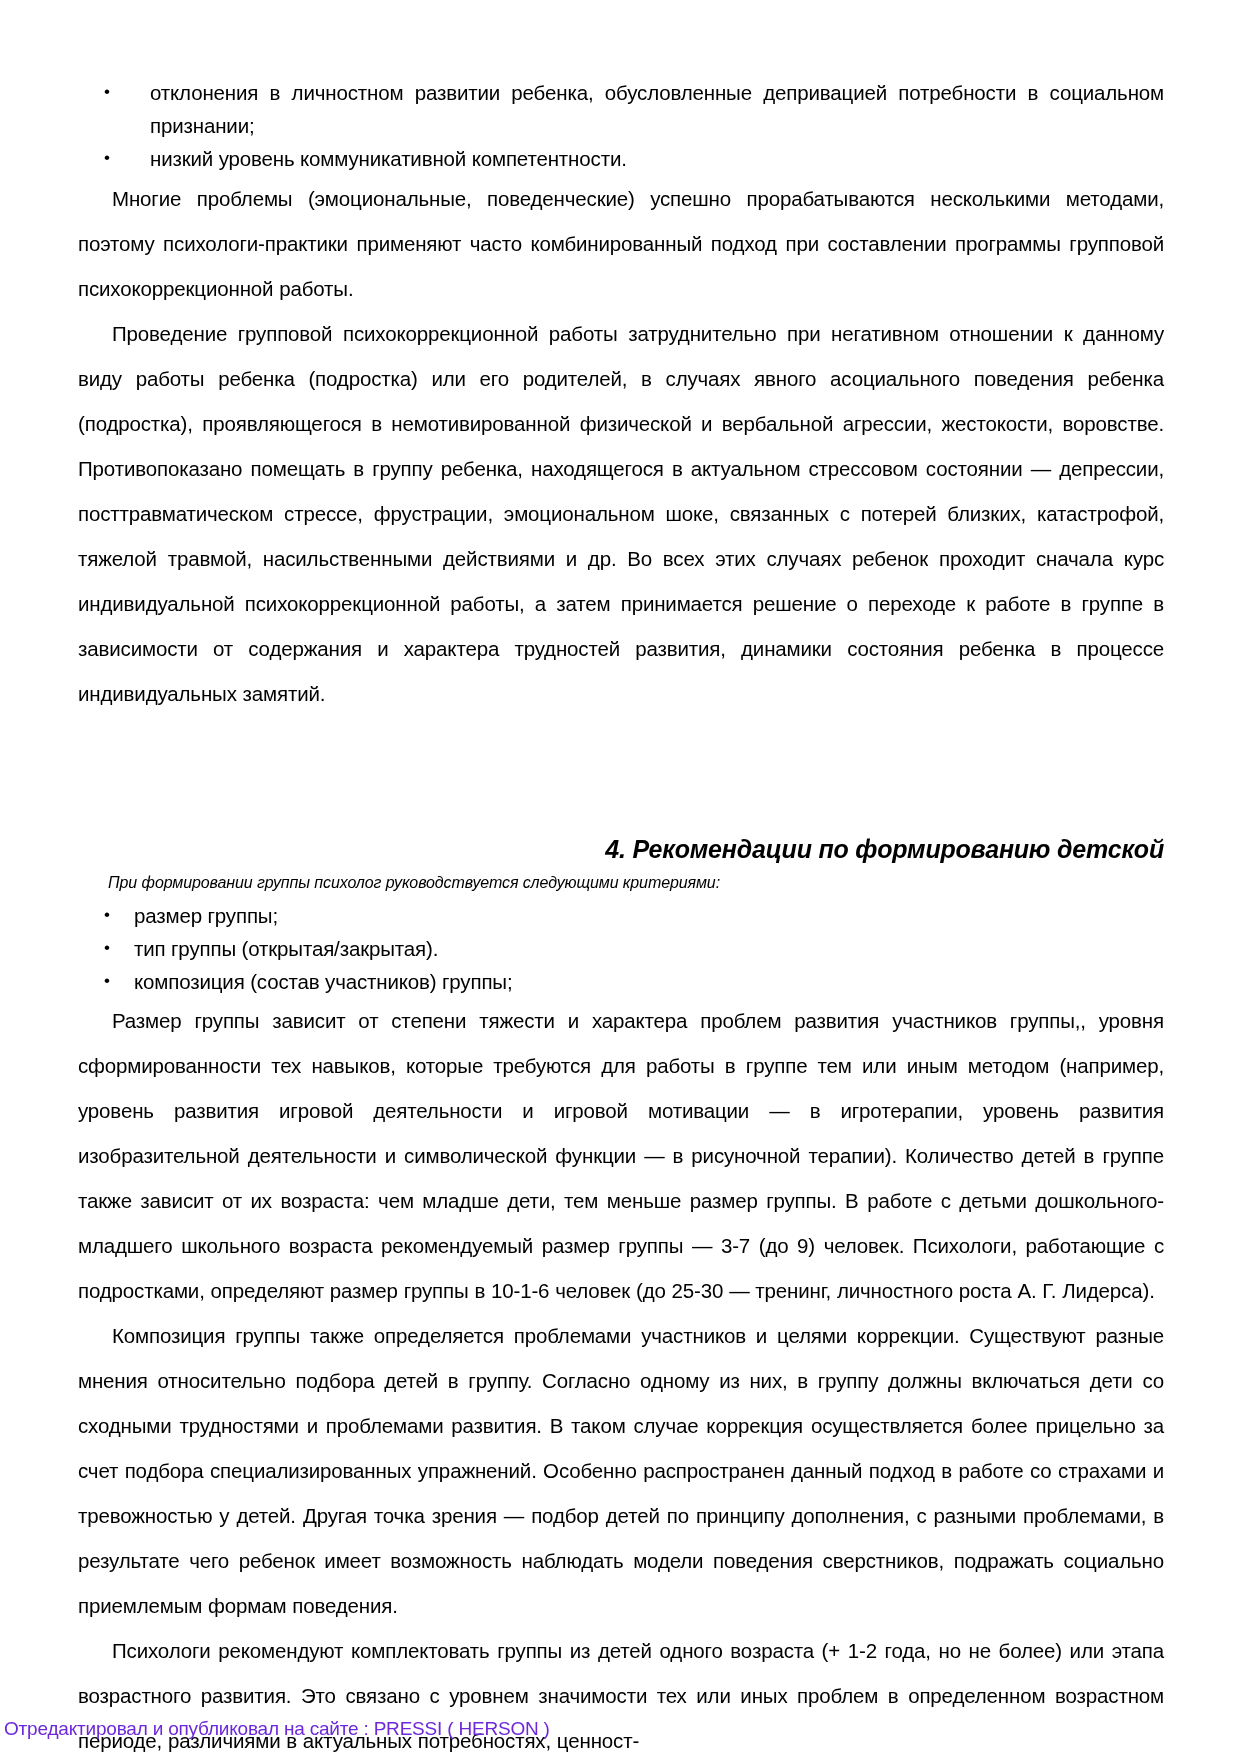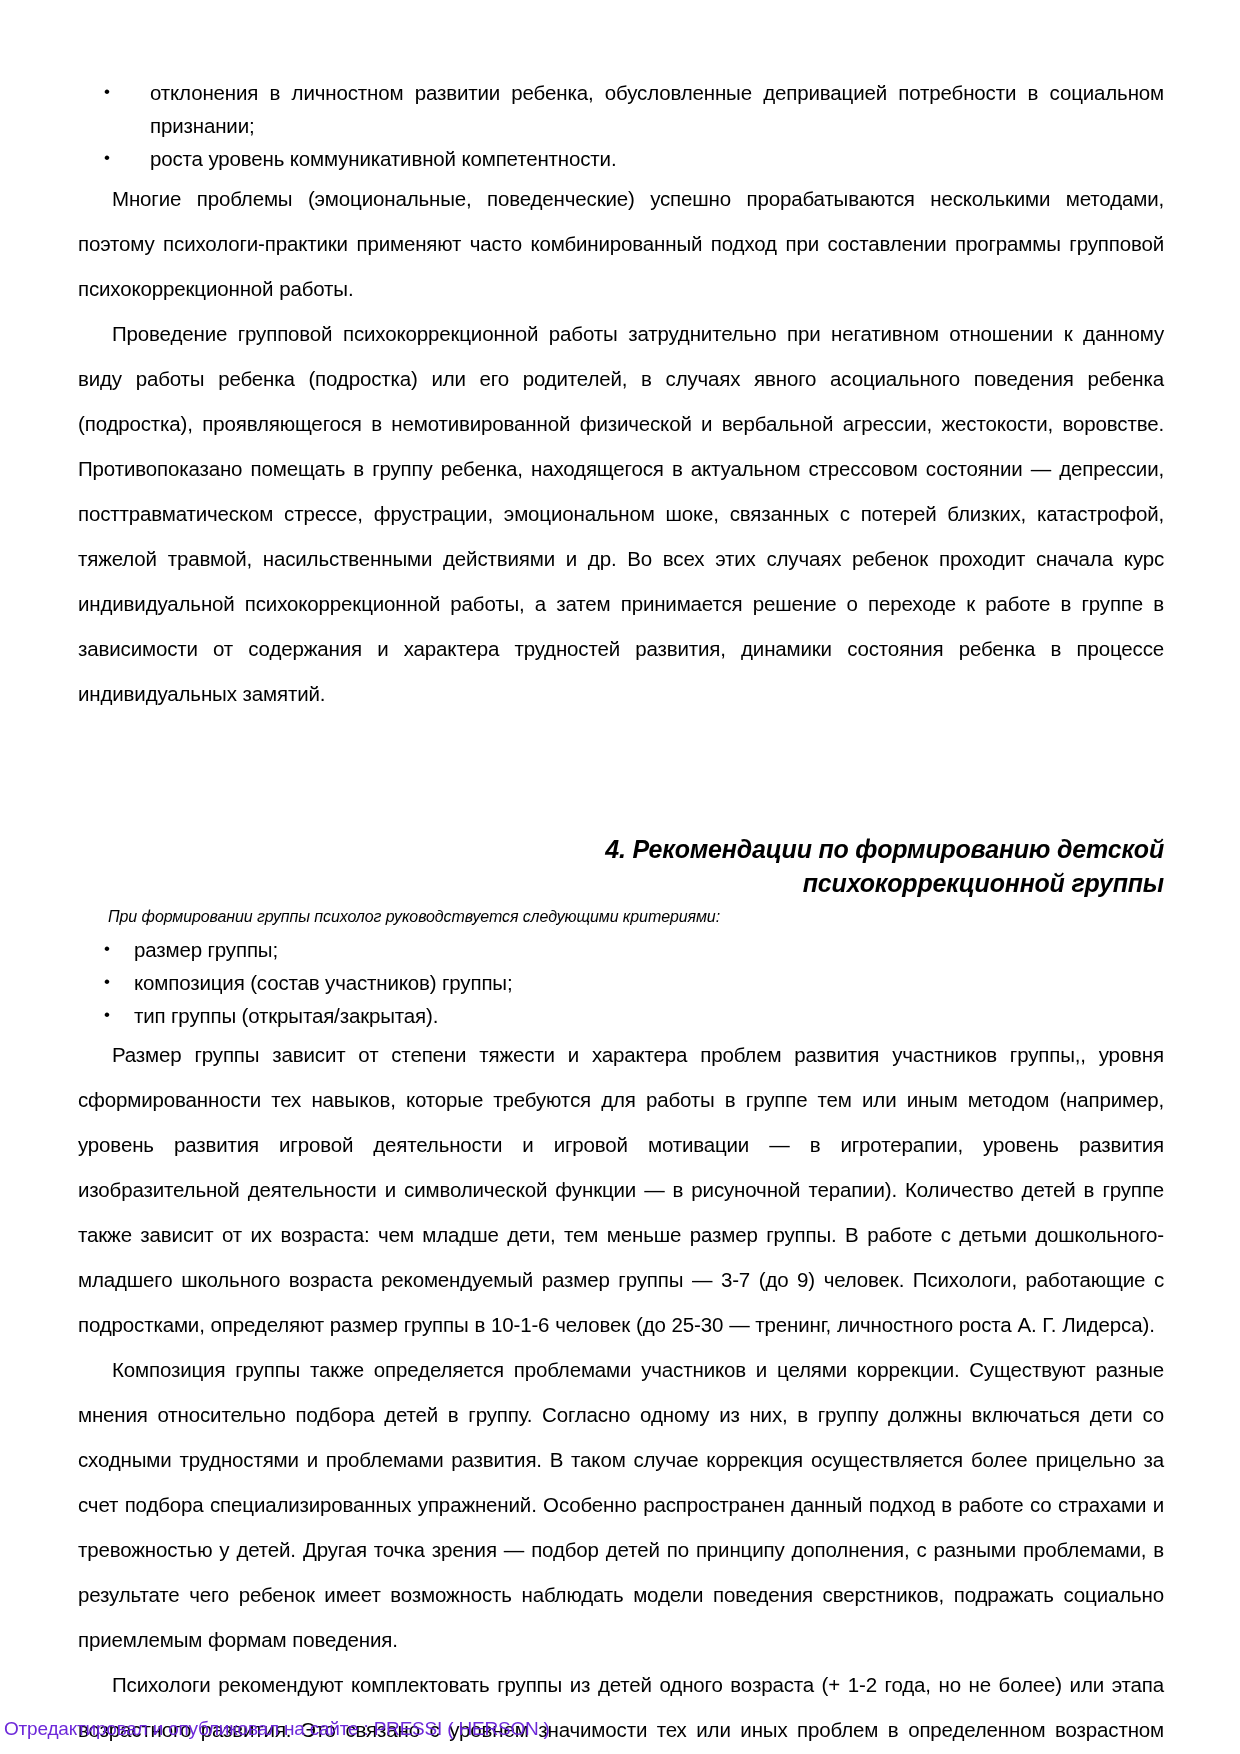--- a/index.html
+++ b/index.html
@@ -100,40 +100,39 @@
   }
 </style>
 </head>
 <body>
 
 <div class="page">
   <div class="content">
 
     <ul class="bullet-list">
       <li class="bullet-item wide-gap">отклонения в личностном развитии ребенка, обусловленные депривацией потребности в социальном признании;</li>
-      <li class="bullet-item wide-gap">роста уровень коммуникативной компетентности.</li>
+      <li class="bullet-item wide-gap">низкий уровень коммуникативной компетентности.</li>
     </ul>
 
     <p class="para">Многие проблемы (эмоциональные, поведенческие) успешно прорабатываются несколькими методами, поэтому психологи-практики применяют часто комбинированный подход при составлении программы групповой психокоррекционной работы.</p>
 
     <p class="para">Проведение групповой психокоррекционной работы затруднительно при негативном отношении к данному виду работы ребенка (подростка) или его родителей, в случаях явного асоциального поведения ребенка (подростка), проявляющегося в немотивированной физической и вербальной агрессии, жестокости, воровстве. Противопоказано помещать в группу ребенка, находящегося в актуальном стрессовом состоянии — депрессии, посттравматическом стрессе, фрустрации, эмоциональном шоке, связанных с потерей близких, катастрофой, тяжелой травмой, насильственными действиями и др. Во всех этих случаях ребенок проходит сначала курс индивидуальной психокоррекционной работы, а затем принимается решение о переходе к работе в группе в зависимости от содержания и характера трудностей развития, динамики состояния ребенка в процессе индивидуальных замятий.</p>
 
     <div class="spacer-lg"></div>
 
     <h2 class="heading">
       <span>4. Рекомендации по формированию детской</span>
-      <span class="line2">психокоррекционной группы</span>
     </h2>
 
     <p class="intro-italic">При формировании группы психолог руководствуется следующими критериями:</p>
 
     <ul class="bullet-list">
       <li class="bullet-item">размер группы;</li>
+      <li class="bullet-item">тип группы (открытая/закрытая).</li>
       <li class="bullet-item">композиция (состав участников) группы;</li>
-      <li class="bullet-item">тип группы (открытая/закрытая).</li>
     </ul>
 
     <p class="para">Размер группы зависит от степени тяжести и характера проблем развития участников группы,, уровня сформированности тех навыков, которые требуются для работы в группе тем или иным методом (например, уровень развития игровой деятельности и игровой мотивации — в игротерапии, уровень развития изобразительной деятельности и символической функции — в рисуночной терапии). Количество детей в группе также зависит от их возраста: чем младше дети, тем меньше размер группы. В работе с детьми дошкольного-младшего школьного возраста рекомендуемый размер группы — 3-7 (до 9) человек. Психологи, работающие с подростками, определяют размер группы в 10-1-6 человек (до 25-30 — тренинг, личностного роста А. Г. Лидерса).</p>
 
     <p class="para">Композиция группы также определяется проблемами участников и целями коррекции. Существуют разные мнения относительно подбора детей в группу. Согласно одному из них, в группу должны включаться дети со сходными трудностями и проблемами развития. В таком случае коррекция осуществляется более прицельно за счет подбора специализированных упражнений. Особенно распространен данный подход в работе со страхами и тревожностью у детей. Другая точка зрения — подбор детей по принципу дополнения, с разными проблемами, в результате чего ребенок имеет возможность наблюдать модели поведения сверстников, подражать социально приемлемым формам поведения.</p>
 
     <p class="para">Психологи рекомендуют комплектовать группы из детей одного возраста (+ 1-2 года, но не более) или этапа возрастного развития. Это связано с уровнем значимости тех или иных проблем в определенном возрастном периоде, различиями в актуальных потребностях, ценност-</p>
 
   </div>
 

